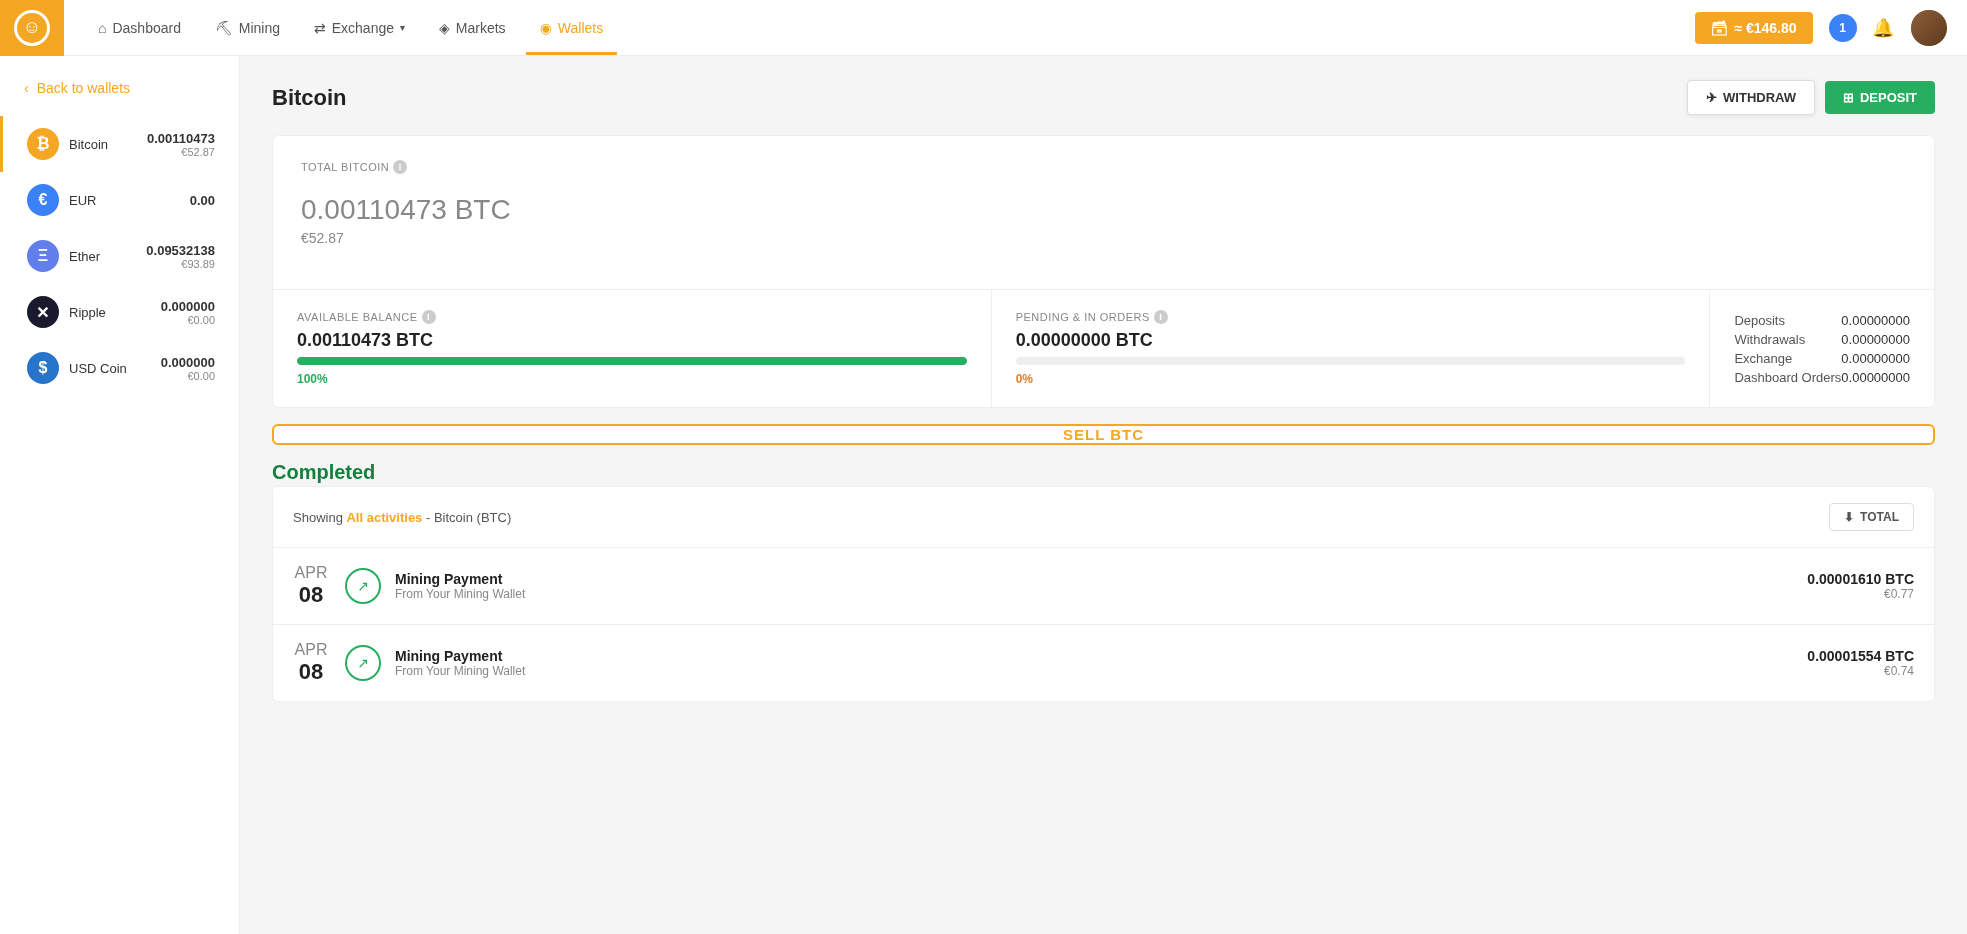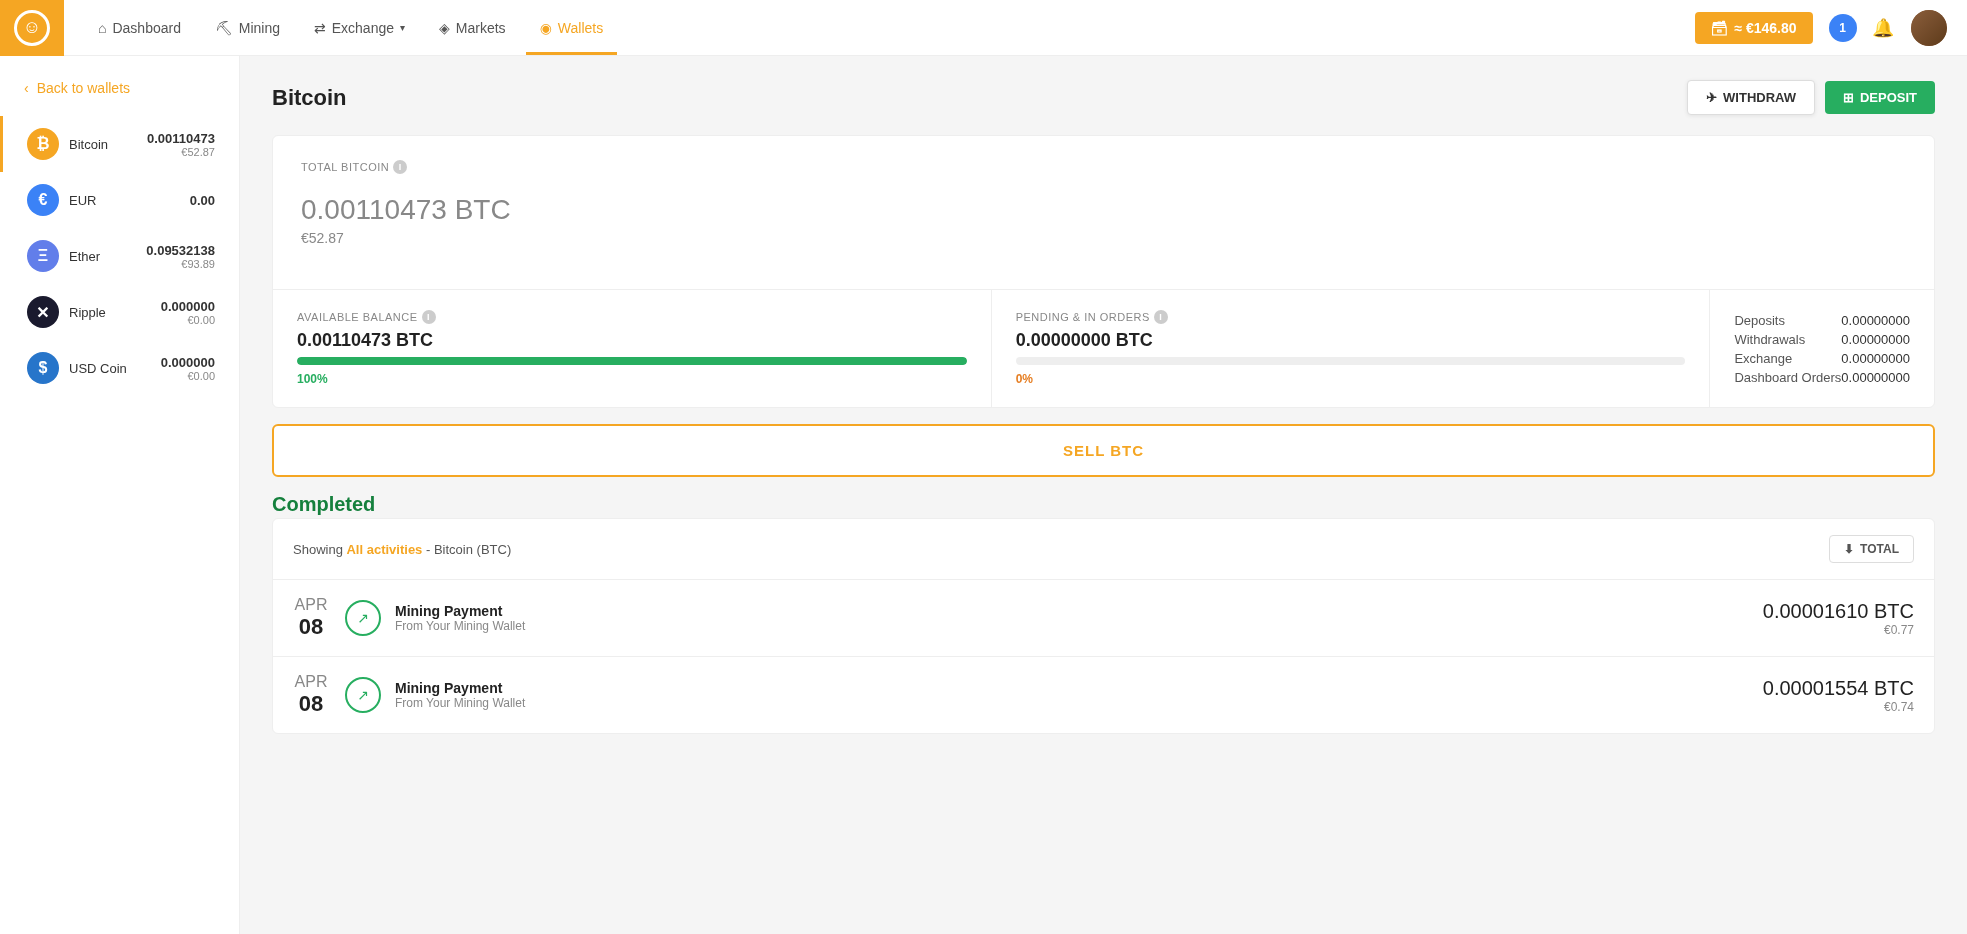--- a/index.html
+++ b/index.html
@@ -176,21 +176,21 @@
     
     .action-row { display: flex; gap: 16px; margin-bottom: 16px; }
     .buy-btn {
       flex: 1; padding: 16px;
       background: linear-gradient(135deg, #f5a623, #f09000);
       color: #fff; border: none; border-radius: 6px;
       font-size: 15px; font-weight: 700; letter-spacing: 1px;
       cursor: pointer; text-transform: uppercase;
     }
     .sell-btn {
-      flex: 1; padding: 16px;
+      flex: 1; 
       background: #fff; color: #f5a623;
       border: 2px solid #f5a623; border-radius: 6px;
       font-size: 15px; font-weight: 700; letter-spacing: 1px;
       cursor: pointer; text-transform: uppercase;
     }
 
     
     .section-title { font-size: 20px; font-weight: 700; color: #15803d; margin-bottom: 2px; }
     .completed-header {
       display: flex; align-items: center; justify-content: space-between;
@@ -218,21 +218,21 @@
       width: 36px; height: 36px; border-radius: 50%;
       border: 2px solid #27ae60;
       display: flex; align-items: center; justify-content: center;
       margin-right: 14px; flex-shrink: 0;
       color: #27ae60; font-size: 14px;
     }
     .tx-info { flex: 1; }
     .tx-title { font-size: 14px; font-weight: 600; color: #222; }
     .tx-sub { font-size: 12px; color: #888; }
     .tx-amount { text-align: right; }
-    .tx-btc { font-size: 20px; font-weight: 400; color: #222; }
+    .tx-btc { font-size: 14px; font-weight: 700; color: #222; }
     .tx-eur { font-size: 12px; color: #888; }
 
     
     .info-circle {
       display: inline-flex; align-items: center; justify-content: center;
       width: 14px; height: 14px; border-radius: 50%;
       background: #ccc; color: #fff; font-size: 9px; font-weight: 700;
       cursor: pointer; flex-shrink: 0;
     }
 

